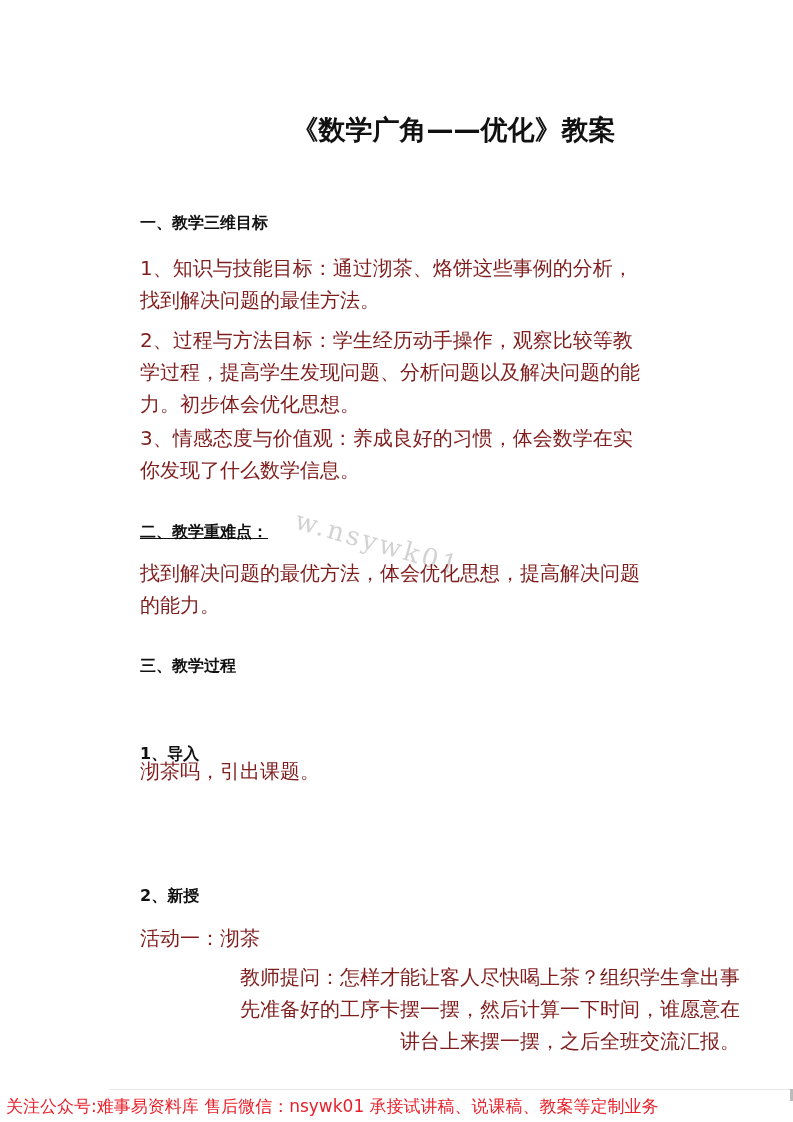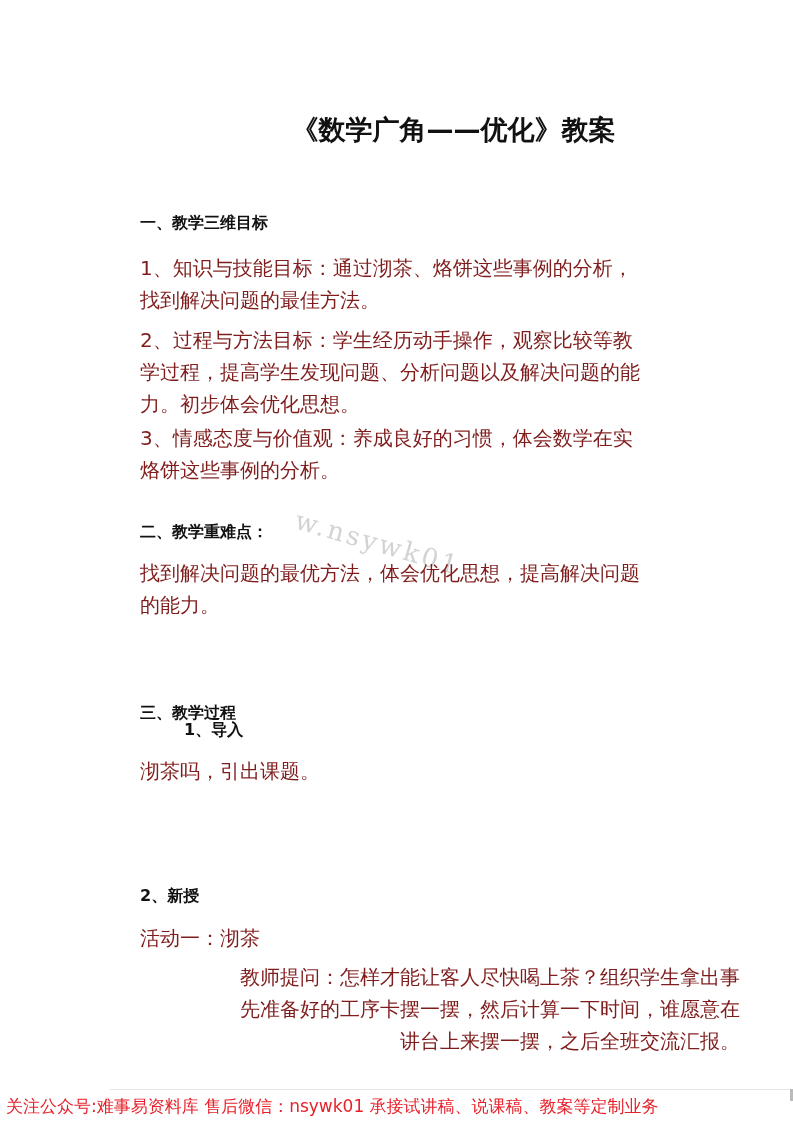--- a/index.html
+++ b/index.html
@@ -117,33 +117,33 @@
     </div>
 
     <div class="p" style="top:324px;">
       <span class="line">2、过程与方法目标：学生经历动手操作，观察比较等教</span>
       <span class="line">学过程，提高学生发现问题、分析问题以及解决问题的能</span>
       <span class="line">力。初步体会优化思想。</span>
     </div>
 
     <div class="p" style="top:422px;">
       <span class="line">3、情感态度与价值观：养成良好的习惯，体会数学在实</span>
-      <span class="line">烙饼这些事例的分析。</span>
+      <span class="line">你发现了什么数学信息。</span>
     </div>
 
-    <div class="h" style="top:522px;">二、教学重难点：</div>
+    <div class="h" style="top:522px;text-decoration:underline;">二、教学重难点：</div>
 
     <div class="p" style="top:557px;">
       <span class="line">找到解决问题的最优方法，体会优化思想，提高解决问题</span>
       <span class="line">的能力。</span>
     </div>
 
-    <div class="h" style="top:656px;margin-top:47px;">三、教学过程</div>
+    <div class="h" style="top:656px;">三、教学过程</div>
 
-    <div class="h" style="top:720px;margin-left:44px;">1、导入</div>
+    <div class="h" style="top:744px;">1、导入</div>
 
     <div class="p" style="top:755px;">
       <span class="line">沏茶吗，引出课题。</span>
     </div>
 
     <div class="h" style="top:886px;">2、新授</div>
 
     <div class="p" style="top:922px;">
       <span class="line">活动一：沏茶</span>
     </div>

